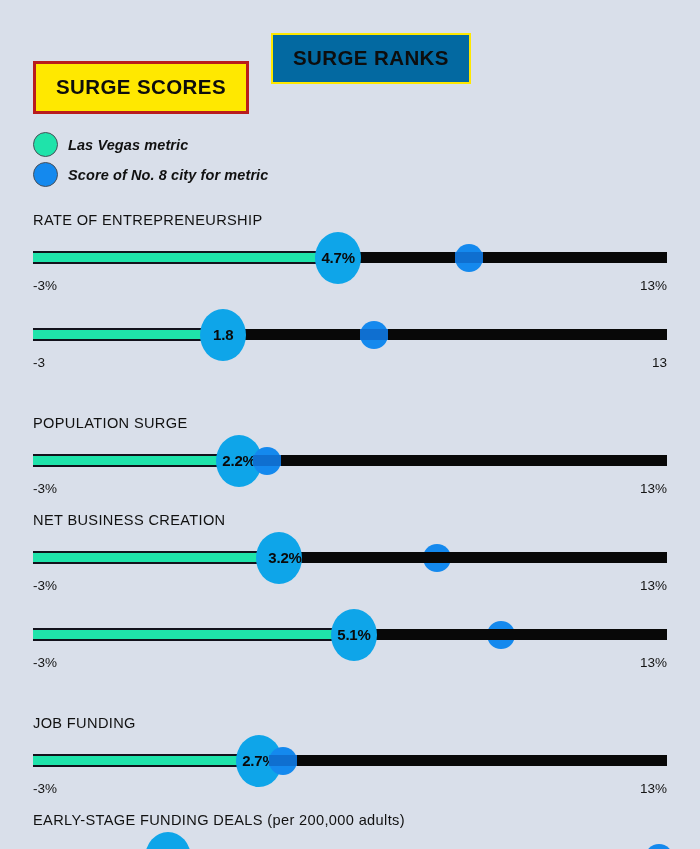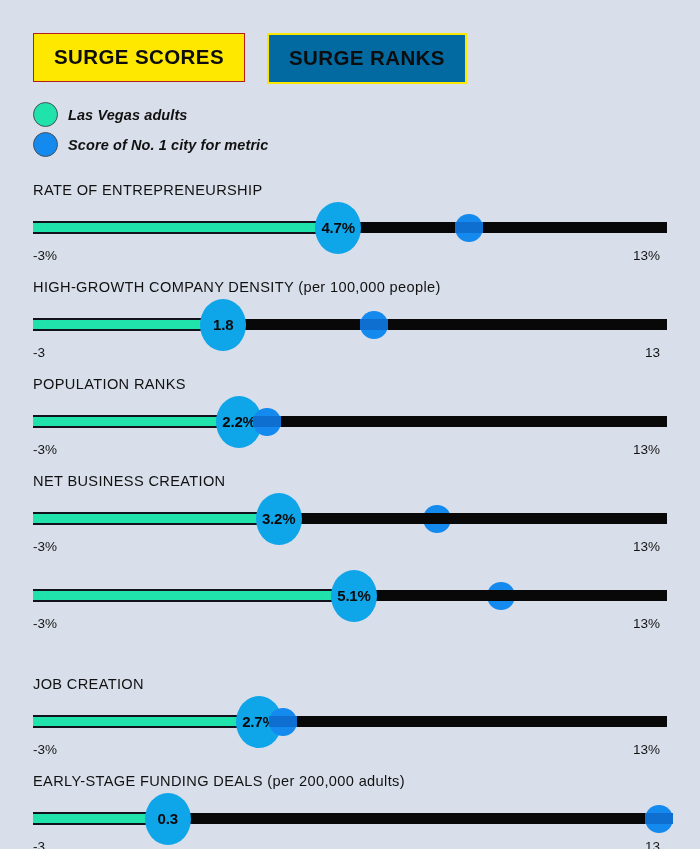--- a/index.html
+++ b/index.html
@@ -37,21 +37,22 @@
     color: #0d0d0d;
     padding: 13px 20px 13px 20px;
     box-sizing: border-box;
     line-height: 1;
     white-space: nowrap;
     cursor: pointer;
     font-stretch: condensed;
   }
   .tab.active {
     background: #ffe800;
-    border: 1px solid #b91c1c;
+    border: 3px solid #b91c1c;
+    margin-top: 28px;
   }
   .tab.inactive {
     background: #0369a1;
     border: 2px solid #ffe800;
   }
 
   
   .legend {
     margin-top: 16px;
   }
@@ -175,100 +176,99 @@
     margin-top: 1px;
   }
   .tick {
     position: absolute;
     font-size: 13.5px;
     color: #141414;
     font-stretch: condensed;
     top: 0;
   }
   .tick-min { left: 0; }
-  .tick-max { right: 7px; }
+  .tick-max { right: 0; }
 </style>
 </head>
 <body>
 
 <div class="page">
 
   <div class="tab-bar">
     <div class="tab active">
       <span>SURGE SCORES</span>
     </div>
     <div class="tab inactive">
       <span>SURGE RANKS</span>
     </div>
   </div>
 
   <div class="legend">
     <div class="legend-row">
       <span class="legend-dot" style="background:#1fe3aa;"></span>
-      <span class="legend-label">Las Vegas adults</span>
+      <span class="legend-label">Las Vegas metric</span>
     </div>
     <div class="legend-row">
       <span class="legend-dot" style="background:#1489ee;"></span>
-      <span class="legend-label">Score of No. 1 city for metric</span>
+      <span class="legend-label">Score of No. 8 city for metric</span>
     </div>
   </div>
 
   <div class="metrics" id="metrics">
       <div class="metric">
         <div class="metric-title">RATE OF ENTREPRENEURSHIP</div>
         <div class="track-wrap">
           <div class="bar-full"></div>
           <div class="dot-blue" style="left: 68.75%;"></div>
           <div class="bar-value" style="width: 48.125%;"></div>
           <div class="bubble-green behind" style="left: 48.125%;">
             <span class="bubble-text">4.7%</span>
           </div>
         </div>
         <div class="ticks">
           <span class="tick tick-min">-3%</span>
           <span class="tick tick-max">13%</span>
         </div>
       </div>
       <div class="metric">
-        <div class="metric-title">HIGH-GROWTH COMPANY DENSITY (per 100,000 people)</div>
         <div class="track-wrap">
           <div class="bar-full"></div>
           <div class="dot-blue" style="left: 53.75%;"></div>
           <div class="bar-value" style="width: 30%;"></div>
           <div class="bubble-green behind" style="left: 30%; justify-content: center;">
             <span class="bubble-text">1.8</span>
           </div>
         </div>
         <div class="ticks">
           <span class="tick tick-min">-3</span>
           <span class="tick tick-max">13</span>
         </div>
       </div>
       <div class="metric">
-        <div class="metric-title">POPULATION RANKS</div>
+        <div class="metric-title">POPULATION SURGE</div>
         <div class="track-wrap">
           <div class="bar-full"></div>
           <div class="dot-blue" style="left: 36.875%;"></div>
           <div class="bar-value" style="width: 32.5%;"></div>
           <div class="bubble-green behind" style="left: 32.5%;">
             <span class="bubble-text">2.2%</span>
           </div>
         </div>
         <div class="ticks">
           <span class="tick tick-min">-3%</span>
           <span class="tick tick-max">13%</span>
         </div>
       </div>
       <div class="metric">
         <div class="metric-title">NET BUSINESS CREATION</div>
         <div class="track-wrap">
           <div class="bar-full"></div>
           <div class="dot-blue under" style="left: 63.75%;"></div>
           <div class="bar-value" style="width: 38.75%;"></div>
-          <div class="bubble-green" style="left: 38.75%;">
+          <div class="bubble-green" style="left: 38.75%; justify-content: flex-end;">
             <span class="bubble-text">3.2%</span>
           </div>
         </div>
         <div class="ticks">
           <span class="tick tick-min">-3%</span>
           <span class="tick tick-max">13%</span>
         </div>
       </div>
       <div class="metric">
         <div class="track-wrap">
@@ -278,21 +278,21 @@
           <div class="bubble-green" style="left: 50.625%; text-align: right;">
             <span class="bubble-text">5.1%</span>
           </div>
         </div>
         <div class="ticks">
           <span class="tick tick-min">-3%</span>
           <span class="tick tick-max">13%</span>
         </div>
       </div>
       <div class="metric">
-        <div class="metric-title">JOB CREATION</div>
+        <div class="metric-title">JOB FUNDING</div>
         <div class="track-wrap">
           <div class="bar-full"></div>
           <div class="dot-blue" style="left: 39.375%;"></div>
           <div class="bar-value" style="width: 35.625%;"></div>
           <div class="bubble-green behind" style="left: 35.625%;">
             <span class="bubble-text">2.7%</span>
           </div>
         </div>
         <div class="ticks">
           <span class="tick tick-min">-3%</span>

